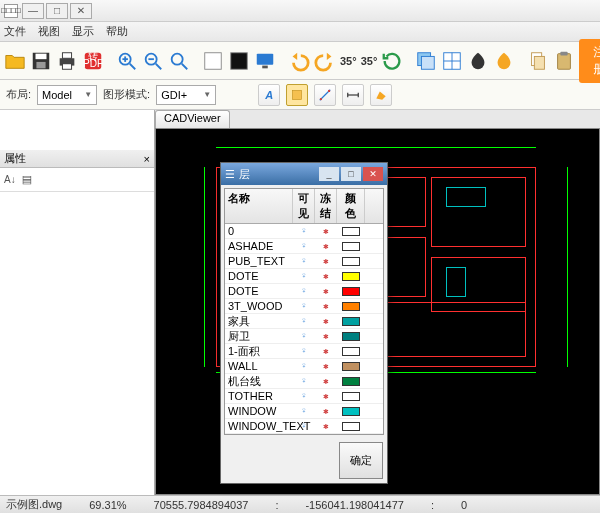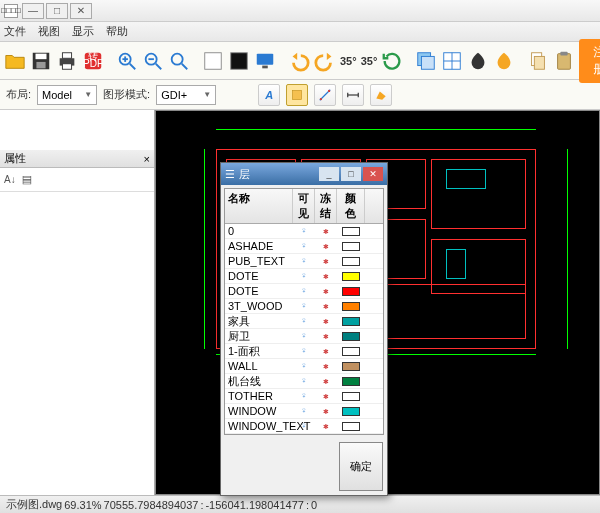--- a/index.html
+++ b/index.html
@@ -45,22 +45,22 @@
 .layer-table .thead div { padding: 2px 3px; border-right: 1px solid #ccc; font-weight: bold; text-align: center; }
 .col-name { width: 68px; text-align: left !important; }
 .col-vis, .col-frz { width: 22px; font-family: Liberation Mono, monospace; }
 .col-clr { width: 28px; }
 .layer-table .row { display: flex; border-bottom: 1px solid #eee; height: 15px; align-items: center; }
 .layer-table .row div { padding: 0 3px; }
 .swatch { width: 18px; height: 9px; border: 1px solid #333; margin: auto; }
 .bulb { color: #4a90d9; font-size: 9px; text-align: center; }
 .snow { color: #d04040; font-size: 9px; text-align: center; }
 .dlg-foot { display: flex; justify-content: flex-end; padding: 4px; }
-.dlg-foot button { padding: 16px 10px; border: 1px solid #888; background: linear-gradient(#fafafa,#e0e0e0); cursor: pointer; }
-.status { height: 18px; background: linear-gradient(#f0f0f0,#e0e0e0); border-top: 1px solid #bbb; display: flex; align-items: center; padding: 7px 6px; gap: 2px; color: #333; }
+.dlg-foot button { padding: 10px 10px; border: 1px solid #888; background: linear-gradient(#fafafa,#e0e0e0); cursor: pointer; }
+.status { height: 18px; background: linear-gradient(#f0f0f0,#e0e0e0); border-top: 1px solid #bbb; display: flex; align-items: center; padding: 7px 6px; gap: 27px; color: #333; }
 .sbtn { width:22px; height:22px; border:1px solid #ccc; background:linear-gradient(#fff,#eee); display:flex; align-items:center; justify-content:center; cursor:pointer; border-radius:2px;}
 .sbtn.sel { background:#ffe6a0; border-color:#c0a030;}
 </style>
 </head>
 <body>
 
 <div class="titlebar">
   <div class="app-icon">□□□□</div>
   <div class="winctrl">
     <div>—</div>
@@ -249,20 +249,23 @@
         <span style="cursor:pointer">×</span>
       </div>
     <div class="tb">
       <span style="font-size:10px;color:#555">A↓</span>
       <span style="color:#555">▤</span>
     </div>
     <div class="rest"></div>
   </div>
 
   <div class="viewer">
+    <div class="tab">
+        <div>CADViewer</div>
+      </div>
     <div class="canvas">
       <div class="drawing">
 
         <div class="wall" style="left:0;top:20px;width:320px;height:200px"></div>
         <div class="inner" style="left:10px;top:30px;width:70px;height:50px"></div>
         <div class="inner" style="left:85px;top:30px;width:60px;height:50px"></div>
         <div class="inner" style="left:150px;top:30px;width:60px;height:50px"></div>
         <div class="inner" style="left:215px;top:30px;width:95px;height:70px"></div>
         <div class="inner" style="left:10px;top:90px;width:130px;height:120px"></div>
         <div class="inner" style="left:150px;top:90px;width:60px;height:60px"></div>

